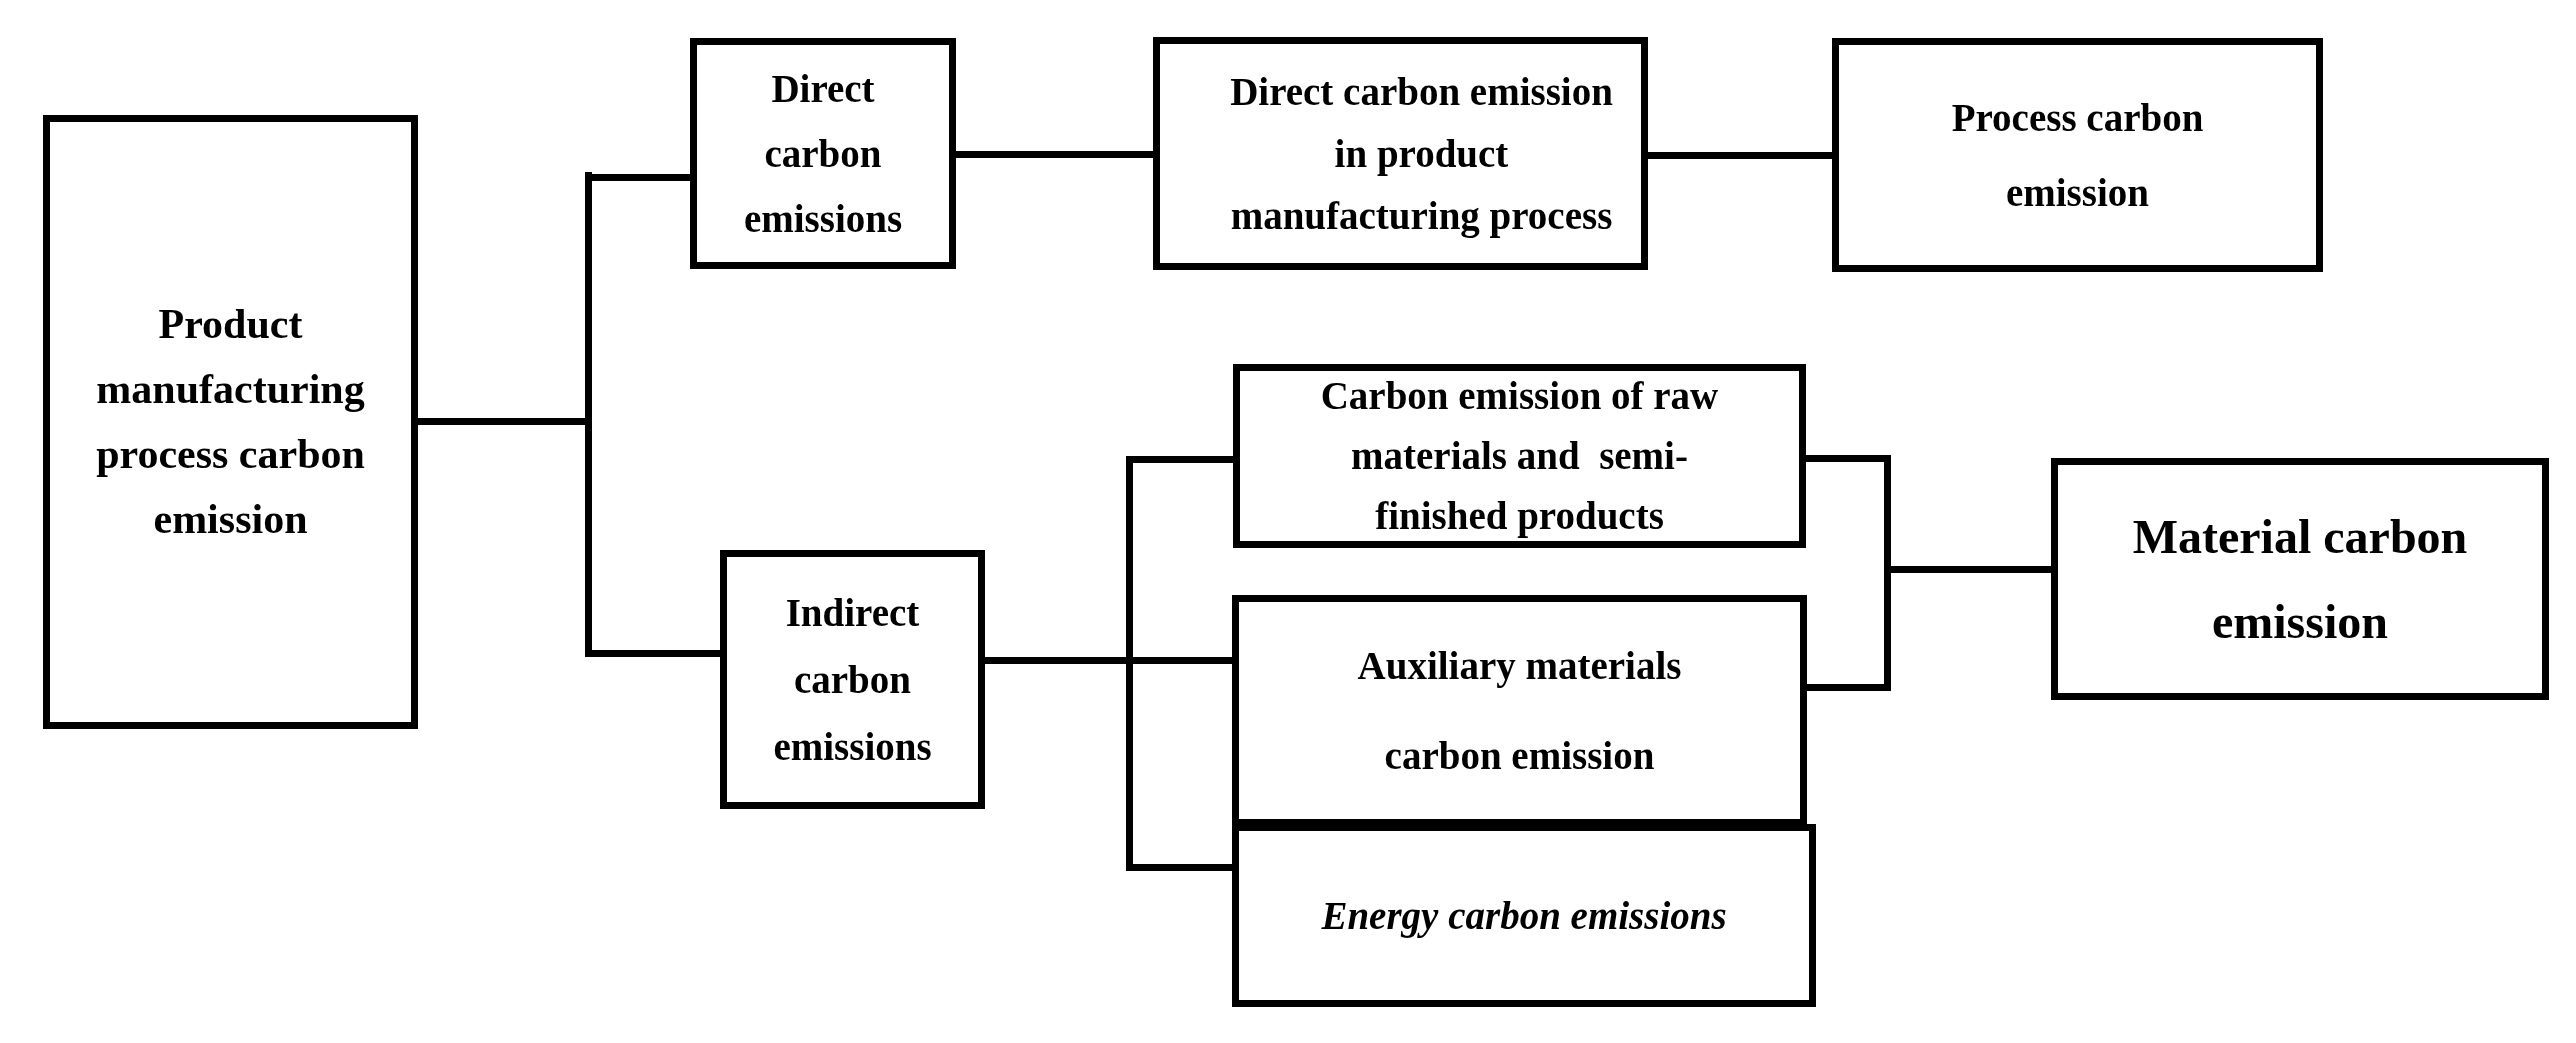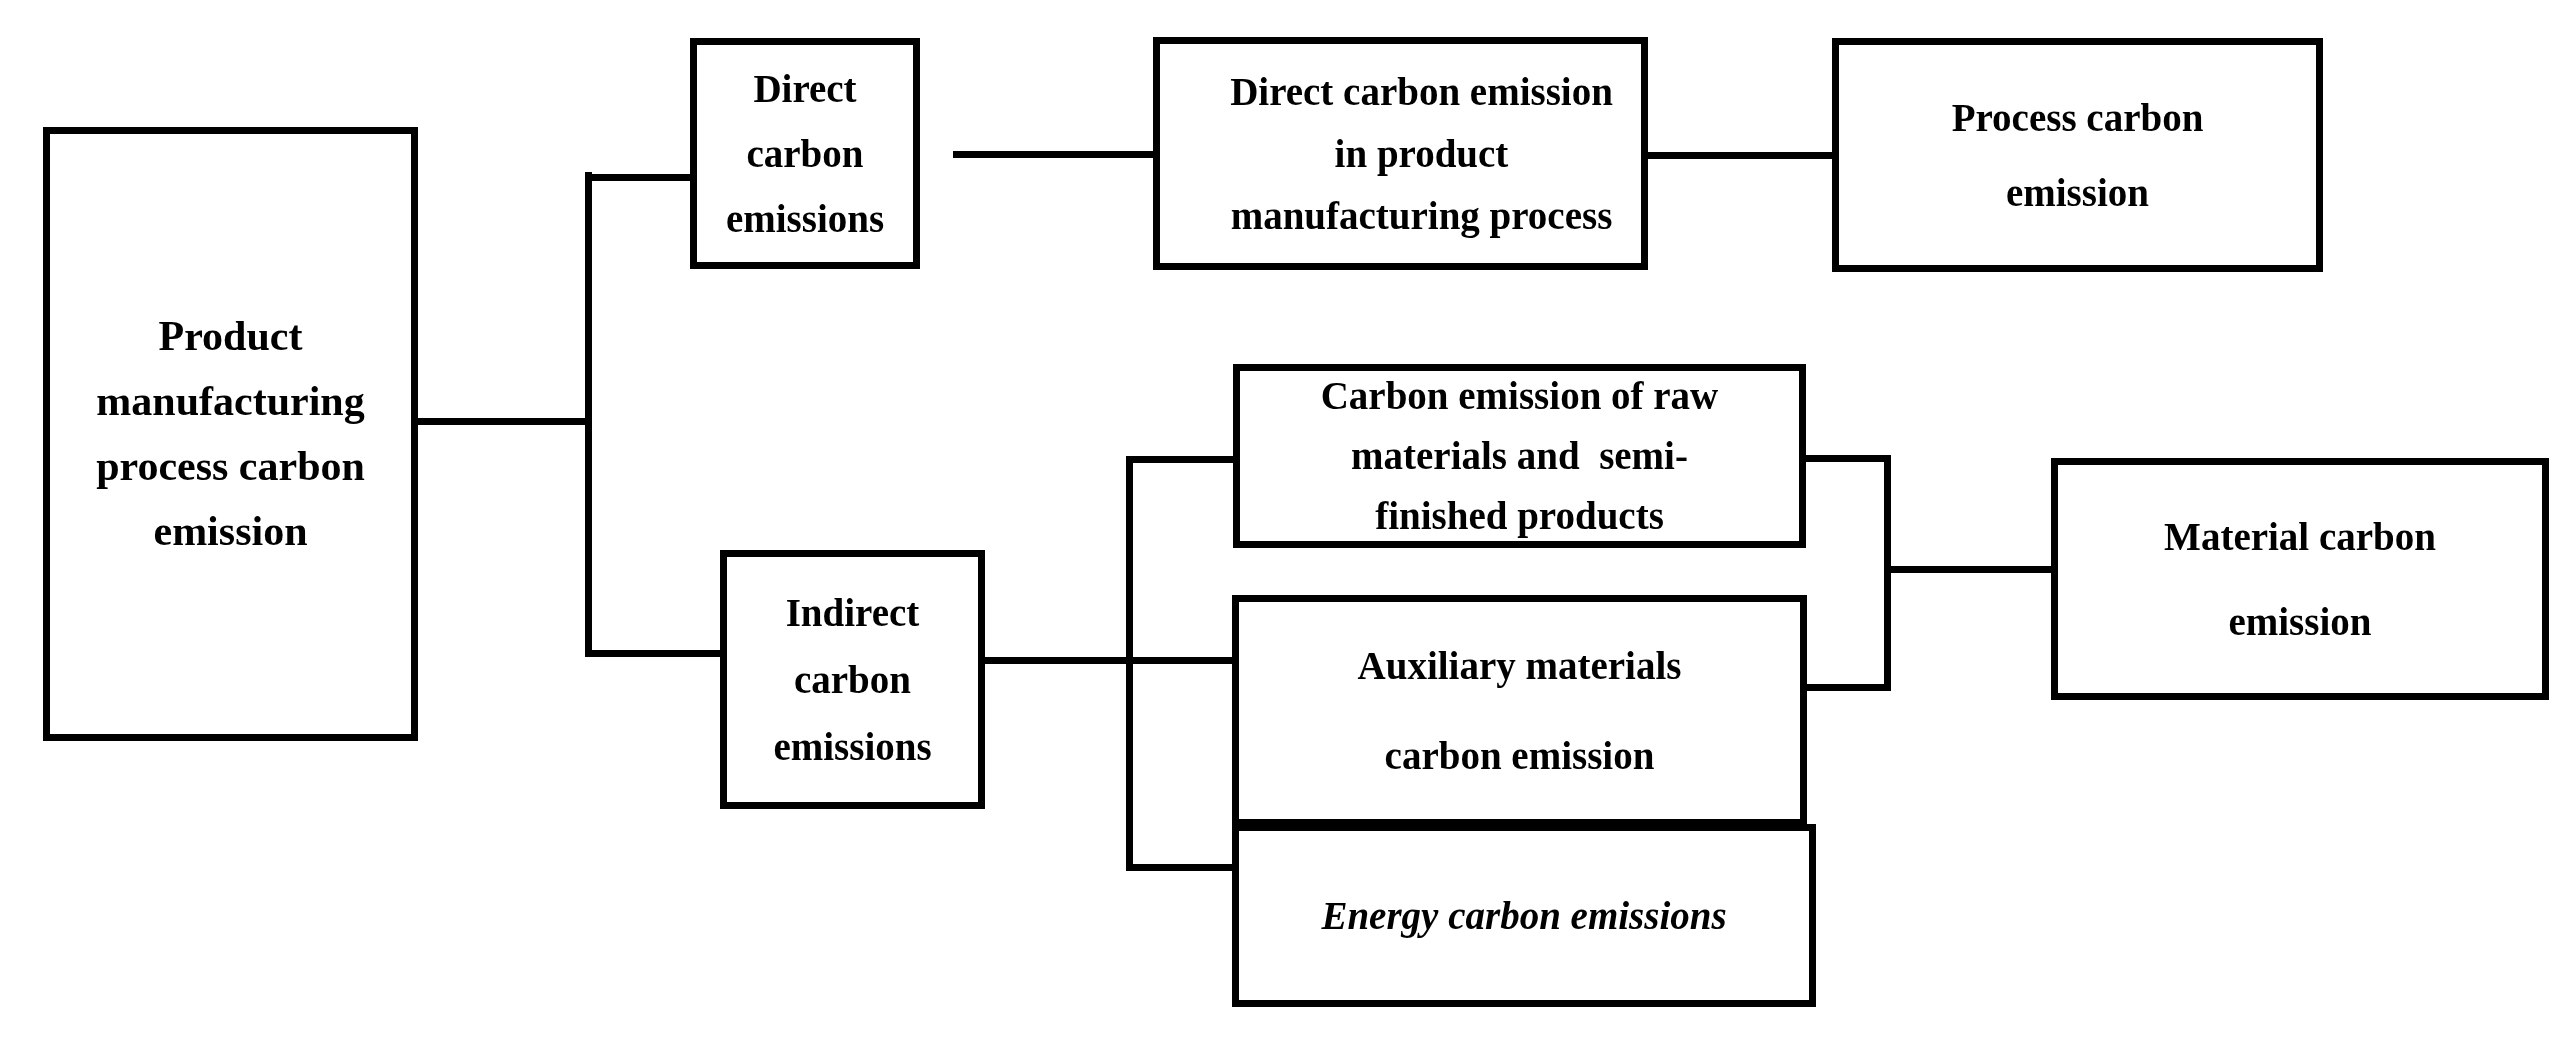--- a/index.html
+++ b/index.html
@@ -48,26 +48,26 @@
   <div class="line" style="left:1645px; top:152px; width:194px; height:7px;"></div>
   <div class="line" style="left:982px; top:657px; width:257px; height:7px;"></div>
   <div class="line" style="left:1126px; top:456px; width:7px; height:415px;"></div>
   <div class="line" style="left:1126px; top:456px; width:115px; height:7px;"></div>
   <div class="line" style="left:1126px; top:864px; width:113px; height:7px;"></div>
   <div class="line" style="left:1884px; top:455px; width:7px; height:236px;"></div>
   <div class="line" style="left:1802px; top:455px; width:89px; height:7px;"></div>
   <div class="line" style="left:1804px; top:684px; width:87px; height:7px;"></div>
   <div class="line" style="left:1884px; top:566px; width:173px; height:7px;"></div>
 
-  <div class="node" style="left:43px; top:115px; width:375px; height:614px; font-size:42px; line-height:65px;margin-top:12px;">Product
+  <div class="node" style="left:43px; top:115px; width:375px; height:614px; font-size:42px; line-height:65px;">Product
 manufacturing
 process carbon
 emission</div>
 
-  <div class="node" style="left:690px; top:38px; width:230px; height:231px; font-size:39px; line-height:65px;">Direct
+  <div class="node" style="left:690px; top:38px; width:266px; height:231px; font-size:39px; line-height:65px;">Direct
 carbon
 emissions</div>
 
   <div class="node" style="left:1153px; top:37px; width:495px; height:233px; font-size:39px; line-height:62px;padding-left:42px;">Direct carbon emission
 in product
 manufacturing process</div>
 
   <div class="node" style="left:1832px; top:38px; width:491px; height:234px; font-size:39px; line-height:75px;">Process carbon
 emission</div>
 
@@ -77,17 +77,17 @@
 
   <div class="node" style="left:1233px; top:364px; width:573px; height:184px; font-size:39px; line-height:60px;">Carbon emission of raw
 materials and &nbsp;semi-
 finished products</div>
 
   <div class="node" style="left:1232px; top:595px; width:575px; height:231px; font-size:39px; line-height:90px;">Auxiliary materials
 carbon emission</div>
 
   <div class="node" style="left:1232px; top:824px; width:584px; height:183px; font-size:39px; line-height:62px;font-style:italic;">Energy carbon emissions</div>
 
-  <div class="node" style="left:2051px; top:458px; width:498px; height:242px; font-size:39px; line-height:85px;text-align:center;">Material carbon
+  <div class="node" style="left:2051px; top:458px; width:498px; height:242px; font-size:48px; line-height:85px;text-align:center;">Material carbon
 emission</div>
 
 </div>
 
 
 </body></html>

